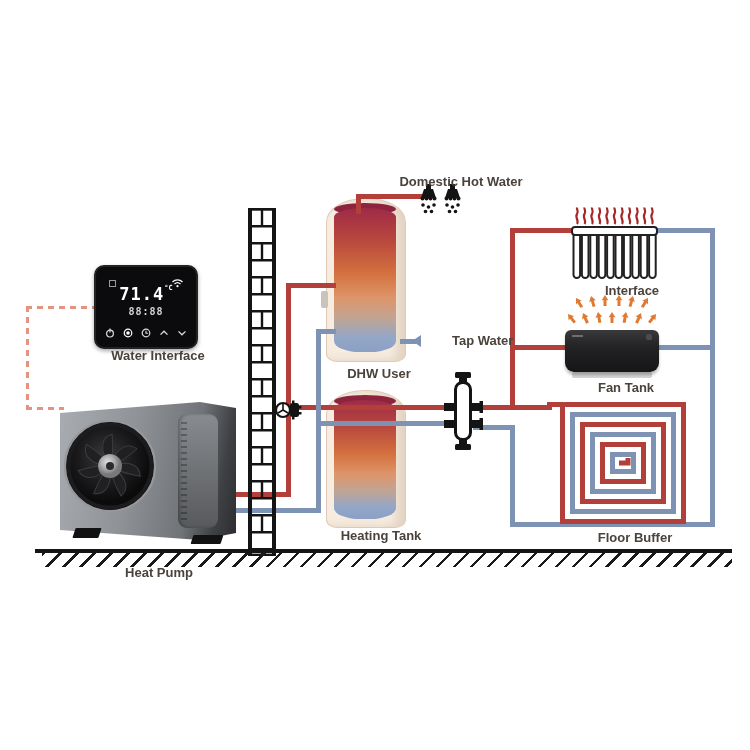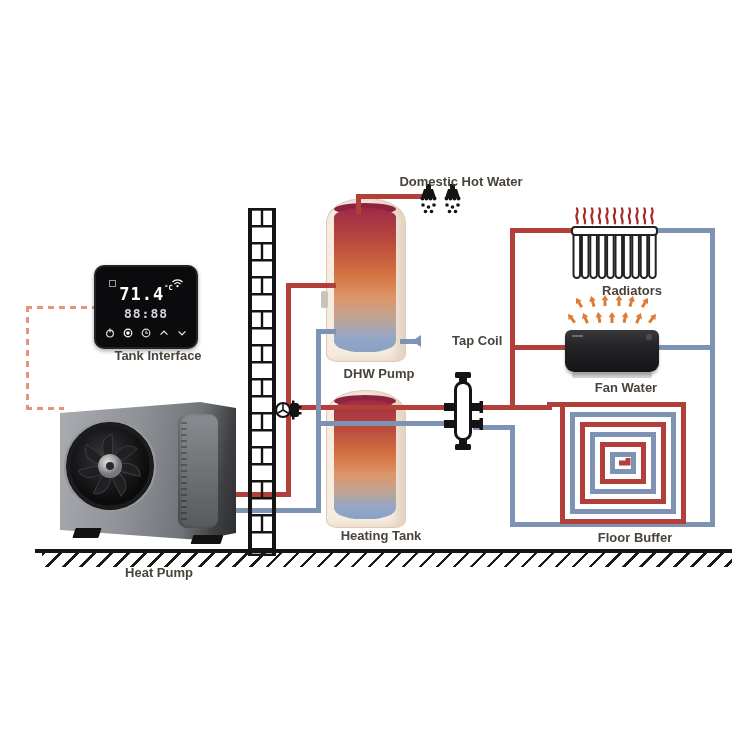--- a/index.html
+++ b/index.html
@@ -27,21 +27,21 @@
   .ground-line{position:absolute;background:#151515;}
   .ground-hatch{position:absolute;background:repeating-linear-gradient(135deg,#1a1a1a 0 2.4px,transparent 2.4px 12px);}
   
   .thermo{position:absolute;left:94px;top:265px;width:100px;height:80px;background:#0b0b0d;
           border-radius:10px;border:2px solid #232326;box-shadow:0 2px 4px rgba(0,0,0,.35);}
   .t-sq{position:absolute;left:13px;top:13px;width:5px;height:5px;border:1px solid #9a9a9a;}
   .t-temp{position:absolute;left:0;top:17px;width:100%;text-align:center;color:#fff;
           font-family:"DejaVu Sans Mono",monospace;font-size:17px;font-weight:700;letter-spacing:1px;}
   .t-unit{font-size:7px;vertical-align:10px;letter-spacing:0;}
   .t-time{position:absolute;left:0;top:39px;width:100%;text-align:center;color:#d4d5d8;
-          font-family:"DejaVu Sans Mono",monospace;font-size:13px;font-weight:700;letter-spacing:1px;}
+          font-family:"DejaVu Sans Mono",monospace;font-size:10px;font-weight:700;letter-spacing:1px;}
   .t-row{position:absolute;left:0;bottom:9px;width:100%;display:flex;justify-content:center;gap:8px;}
   
   .hp{position:absolute;left:60px;top:402px;width:176px;height:138px;}
   .hp-main{position:absolute;inset:0;background:linear-gradient(100deg,#a9acb0 0%,#8f9296 40%,#707377 72%,#3e4043 88%,#2c2d30 100%);
            clip-path:polygon(0 11px,140px 0,176px 6px,176px 131px,140px 138px,0 128px);border-radius:6px;}
   .hp-panel{position:absolute;left:118px;top:12px;width:40px;height:114px;border-radius:9px;
             background:linear-gradient(180deg,#888b8f,#57595c);box-shadow:inset 2px 0 3px rgba(0,0,0,.25);}
   .hp-slits{position:absolute;left:3px;top:8px;width:6px;height:98px;
             background:repeating-linear-gradient(180deg,rgba(0,0,0,.28) 0 2px,transparent 2px 6px);}
   .hp-foot{position:absolute;background:#121212;transform:skewX(-18deg);border-radius:1px;}
@@ -293,23 +293,23 @@
         </svg>
       <svg width="10" height="10">
           <path d="M1.5 3.4 L5 6.8 L8.5 3.4" fill="none" stroke="#ddd" stroke-width="1.3"></path>
         </svg>
     </div>
   </div>
 
   <div class="ground-line" style="left:35px;top:549px;width:697px;height:3.5px;"></div>
   <div class="ground-hatch" style="left:42px;top:553px;width:690px;height:14px;"></div>
 
-  <div class="lbl c" style="left:144px;top:348px;">Tank Interface</div>
+  <div class="lbl c" style="left:144px;top:348px;">Water Interface</div>
   <div class="lbl c" style="left:145px;top:565px;text-align:center;">Heat Pump</div>
-  <div class="lbl c" style="left:365px;top:366px;">DHW Pump</div>
+  <div class="lbl c" style="left:365px;top:366px;">DHW User</div>
   <div class="lbl c" style="left:367px;top:528px;">Heating Tank</div>
   <div class="lbl c" style="left:447px;top:174px;">Domestic Hot Water</div>
-  <div class="lbl" style="left:424px;top:333px;">Tap Coil</div>
-  <div class="lbl c" style="left:618px;top:283px;">Radiators</div>
-  <div class="lbl c" style="left:612px;top:380px;">Fan Water</div>
+  <div class="lbl" style="left:424px;top:333px;">Tap Water</div>
+  <div class="lbl c" style="left:618px;top:283px;">Interface</div>
+  <div class="lbl c" style="left:612px;top:380px;">Fan Tank</div>
   <div class="lbl c" style="left:621px;top:530px;">Floor Buffer</div>
 
 </div>
 
 </body></html>

